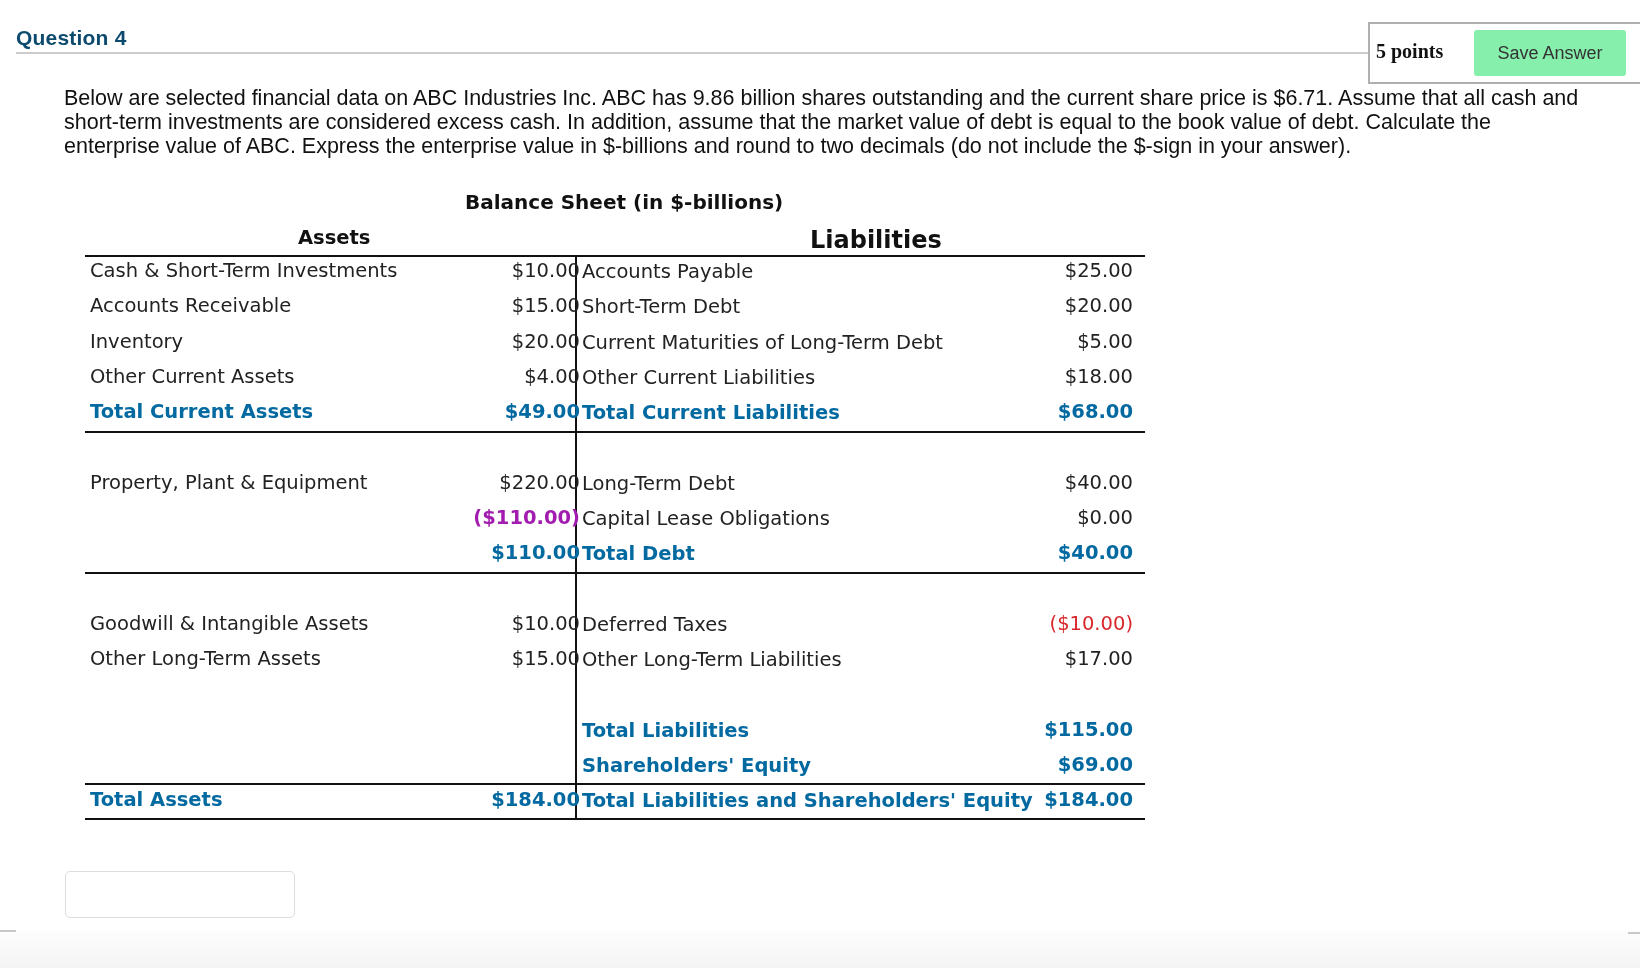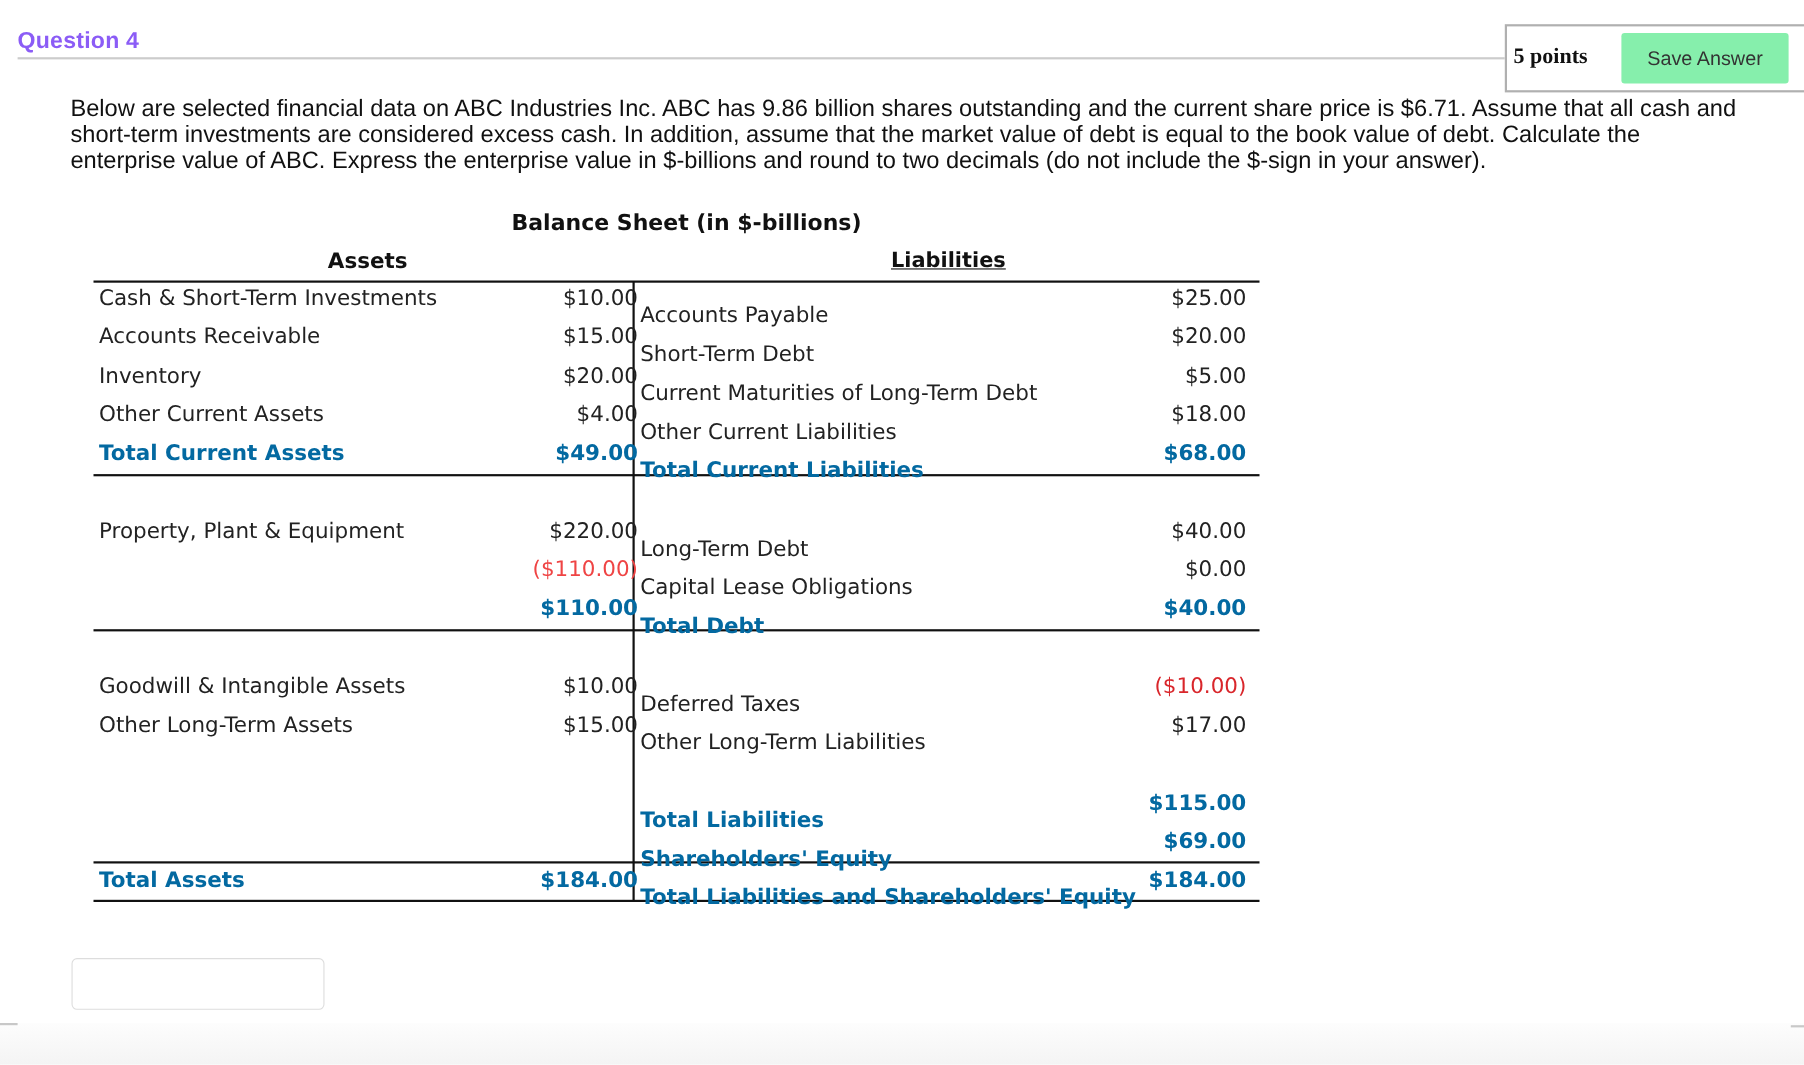--- a/index.html
+++ b/index.html
@@ -1,37 +1,37 @@
 <!DOCTYPE html>
 <html><head>
   <meta charset="utf-8">
   <style>
     * { box-sizing: border-box; margin: 0; padding: 0; }
     html, body { width: 1640px; height: 968px; background: #ffffff; overflow: hidden; }
     body { position: relative; font-family: "DejaVu Sans", sans-serif; color: #111; }
 
     .q-header { position: absolute; left: 16px; top: 22px; width: 1610px; height: 62px; }
-    .q-title { position: absolute; left: 0; top: 4px; font-size: 21px; font-weight: bold; color: #8b5cf6; font-family: "Liberation Sans", sans-serif; letter-spacing: 0.2px; }
+    .q-title { position: absolute; left: 0; top: 4px; font-size: 21px; font-weight: bold; color: #0c4a6e; font-family: "Liberation Sans", sans-serif; letter-spacing: 0.2px; }
     .q-rule { position: absolute; left: 0; top: 30px; width: 1352px; height: 2px; background: #cccccc; }
     .points-box { position: absolute; left: 1352px; top: 0; width: 280px; height: 62px; border: 2px solid #b0b0b0; background: #fff; }
     .points-label { position: absolute; left: 6px; top: 16px; font-size: 20px; font-weight: bold; color: #111; font-family: Liberation Serif, serif; }
     .save-btn { position: absolute; left: 104px; top: 6px; width: 152px; height: 46px; background: #86efac; border: none; border-radius: 3px; font-family: "Liberation Sans", sans-serif; font-size: 18px; color: #333; cursor: pointer; }
 
     .prompt { position: absolute; left: 64px; top: 86px; width: 1520px; font-family: "Liberation Sans", sans-serif; font-size: 21.5px; line-height: 24px; color: #111; }
 
     .sheet { position: absolute; left: 85px; top: 190px; width: 1060px; font-family: "DejaVu Sans", sans-serif; font-size: 19.5px; color: #222; }
     .sheet-title { position: absolute; left: 380px; top: 0; font-weight: bold; font-size: 20px; color: #111; }
     .hdr-assets { position: absolute; left: 213px; top: 36px; font-weight: bold; font-size: 19.5px; color: #111; }
-    .hdr-liab { position: absolute; left: 725px; top: 36px; font-weight: bold; font-size: 19px; color: #111; text-decoration: underline; }
+    .hdr-liab { position: absolute; left: 725px; top: 36px; font-weight: bold; font-size: 24px; color: #111; }
 
     .grid { position: absolute; left: 0; top: 66px; width: 1060px; }
     .row { position: relative; height: 35.3px; }
     .row .al { position: absolute; left: 5px; top: 3px; white-space: nowrap; }
     .row .av { position: absolute; right: 565px; top: 3px; white-space: nowrap; text-align: right; }
-    .row .ll { position: absolute; left: 497px; top: 19px; white-space: nowrap; }
+    .row .ll { position: absolute; left: 497px; top: 4px; white-space: nowrap; }
     .row .lv { position: absolute; right: 12px; top: 3px; white-space: nowrap; text-align: center; }
     .bold { font-weight: bold; color: #0369a1; }
     .neg { color: #d9262b; }
     .spacer { height: 35.3px; }
 
     .hline { position: absolute; left: 0; width: 1060px; height: 2px; background: #111; }
     .vline { position: absolute; left: 490px; width: 1.5px; background: #111; }
 
     .answer-input { position: absolute; left: 65px; top: 871px; width: 230px; height: 47px; border: 1.5px solid #dddddd; border-radius: 5px; background: #fff; font-size: 18px; padding: 0 10px; }
     .footer-bar { position: absolute; left: 0; top: 930px; width: 1640px; height: 38px; background: linear-gradient(#fdfdfd, #f4f4f4); }
@@ -97,21 +97,21 @@
       <span class="lv">$68.00</span>
     </div>
     <div class="spacer"></div>
     <div class="row">
       <span class="al">Property, Plant &amp; Equipment</span>
       <span class="av">$220.00</span>
       <span class="ll">Long-Term Debt</span>
       <span class="lv">$40.00</span>
     </div>
     <div class="row">
-      <span class="av neg" style="color: #ef4444;">($110.00)</span>
+      <span class="av neg" style="color: #a21caf; font-weight: bold;">($110.00)</span>
       <span class="ll">Capital Lease Obligations</span>
       <span class="lv">$0.00</span>
     </div>
     <div class="row bold">
       <span class="av">$110.00</span>
       <span class="ll">Total Debt</span>
       <span class="lv">$40.00</span>
     </div>
     <div class="spacer"></div>
     <div class="row">

